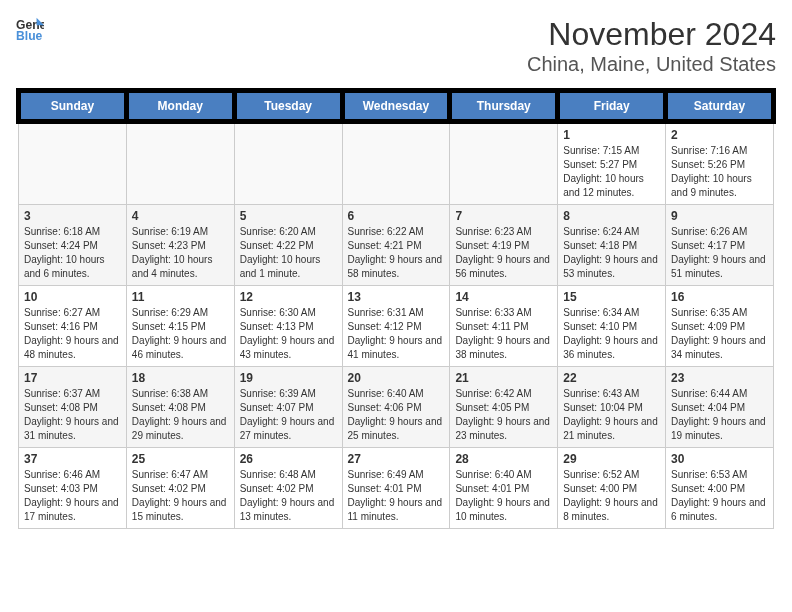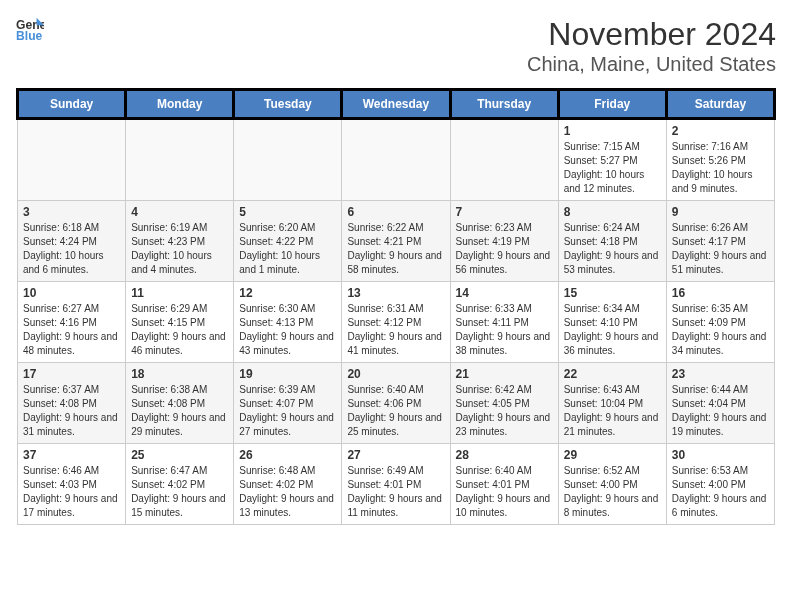--- a/index.html
+++ b/index.html
@@ -42,21 +42,21 @@
       border-collapse: collapse;
       table-layout: fixed;
     }
     thead tr th {
       background-color: #4a7fc1;
       color: #fff;
       font-size: 12px;
       font-weight: bold;
       padding: 6px 4px;
       text-align: center;
-      border: 3px solid #000000;
+      border: 5px solid #000000;
     }
     tbody tr td {
       border: 1px solid #ccc;
       vertical-align: top;
       padding: 4px 5px;
       font-size: 10px;
       color: #333;
       height: 80px;
       background: #fff;
     }

